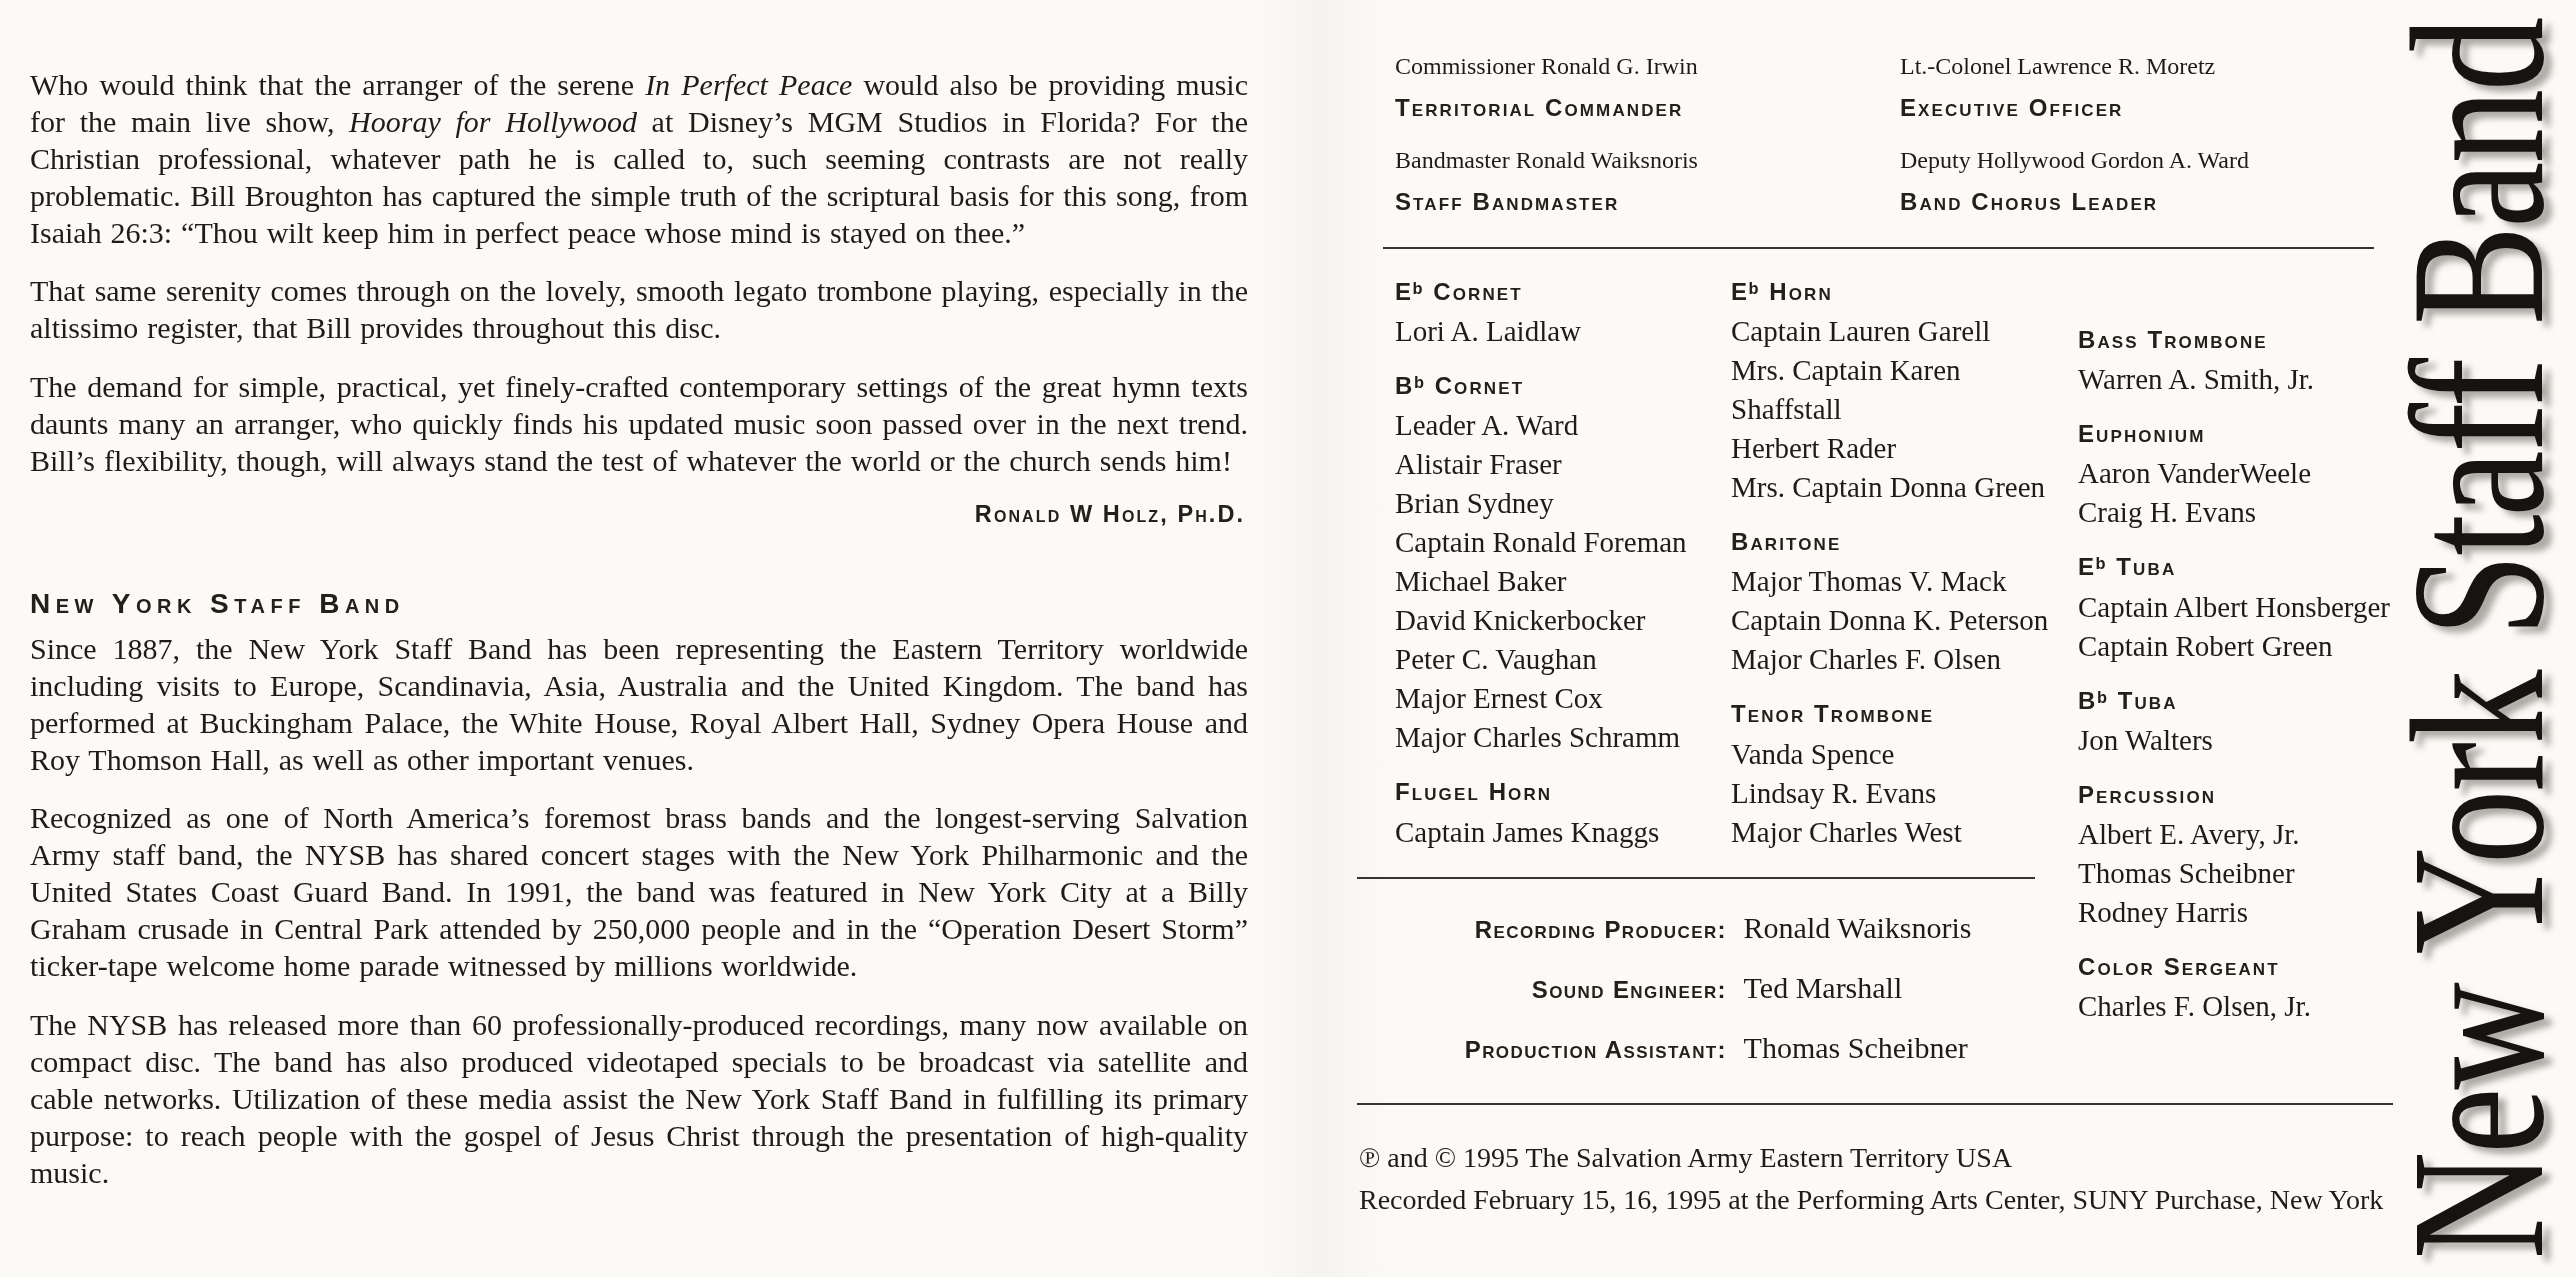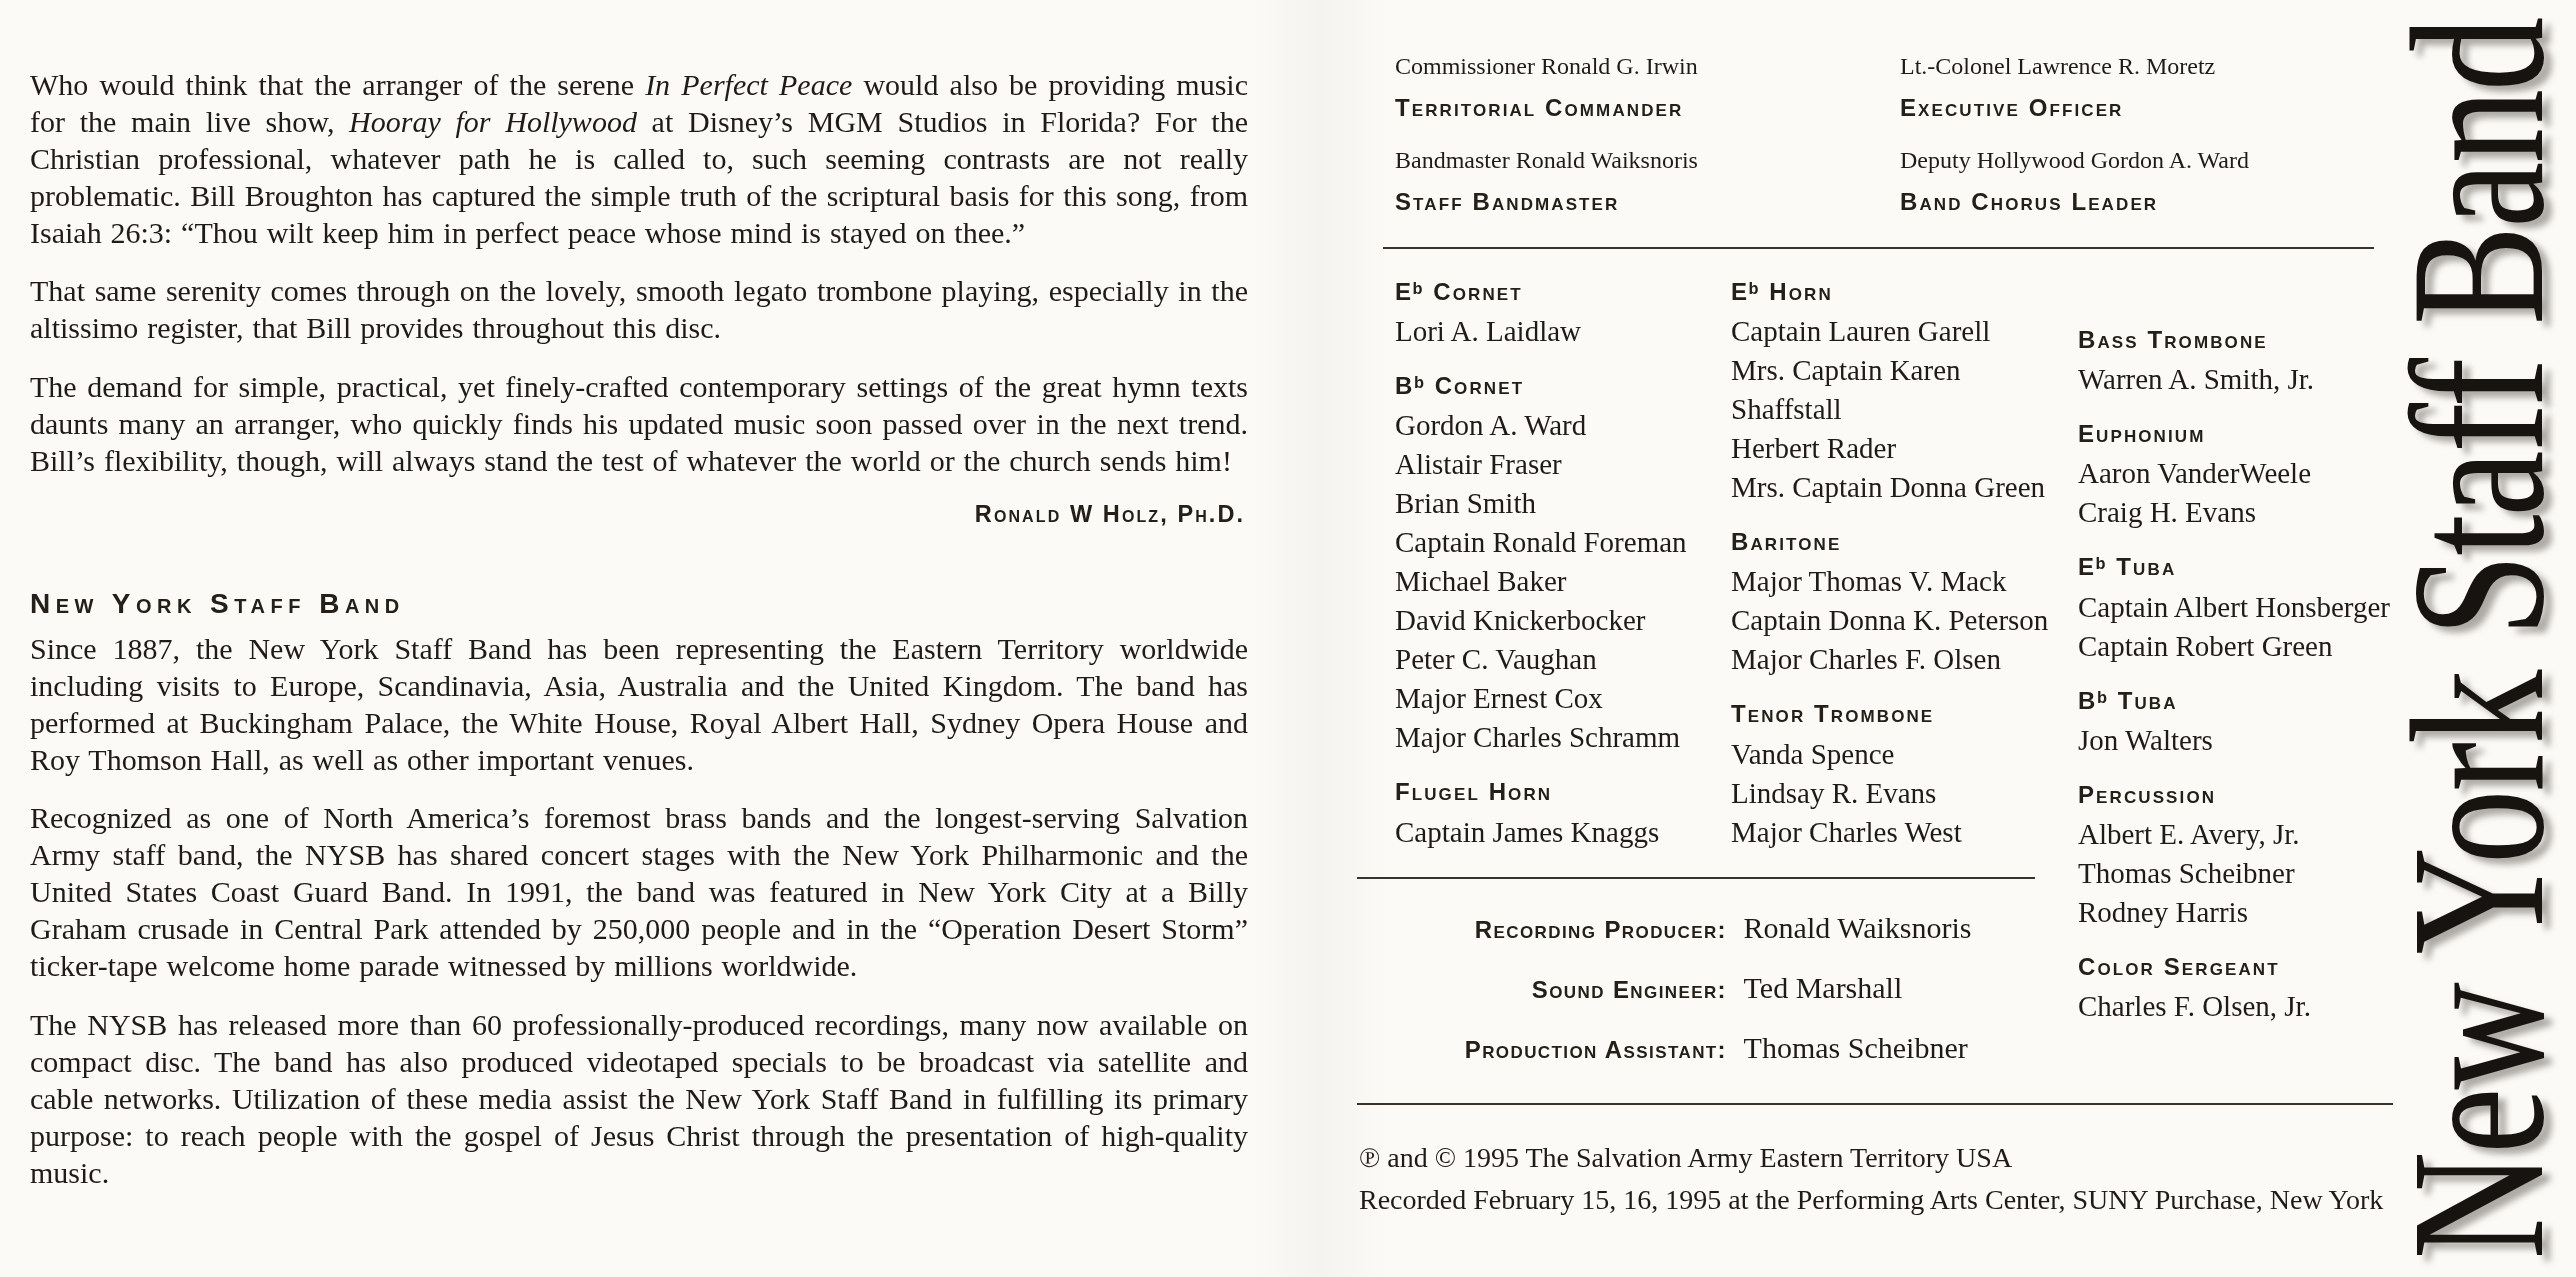--- a/index.html
+++ b/index.html
@@ -113,23 +113,23 @@
   <div class="rule" id="rule-mid"></div>
   <div class="rule" id="rule-bottom"></div>
 
   <div class="roster-col" id="roster-col-0">
       <div class="section">
         <h3 class="instrument sc" style="margin: 0px 0px 6.2px;">Eᵇ Cornet</h3>
         <div class="member">Lori A. Laidlaw</div>
       </div>
       <div class="section">
         <h3 class="instrument sc" style="margin: 0px 0px 6.2px;">Bᵇ Cornet</h3>
-        <div class="member">Gordon A. Ward</div>
+        <div class="member">Leader A. Ward</div>
         <div class="member">Alistair Fraser</div>
-        <div class="member">Brian Smith</div>
+        <div class="member">Brian Sydney</div>
         <div class="member">Captain Ronald Foreman</div>
         <div class="member">Michael Baker</div>
         <div class="member">David Knickerbocker</div>
         <div class="member">Peter C. Vaughan</div>
         <div class="member">Major Ernest Cox</div>
         <div class="member">Major Charles Schramm</div>
       </div>
       <div class="section">
         <h3 class="instrument sc" style="margin: 0px 0px 6.2px;">Flugel Horn</h3>
         <div class="member">Captain James Knaggs</div>

